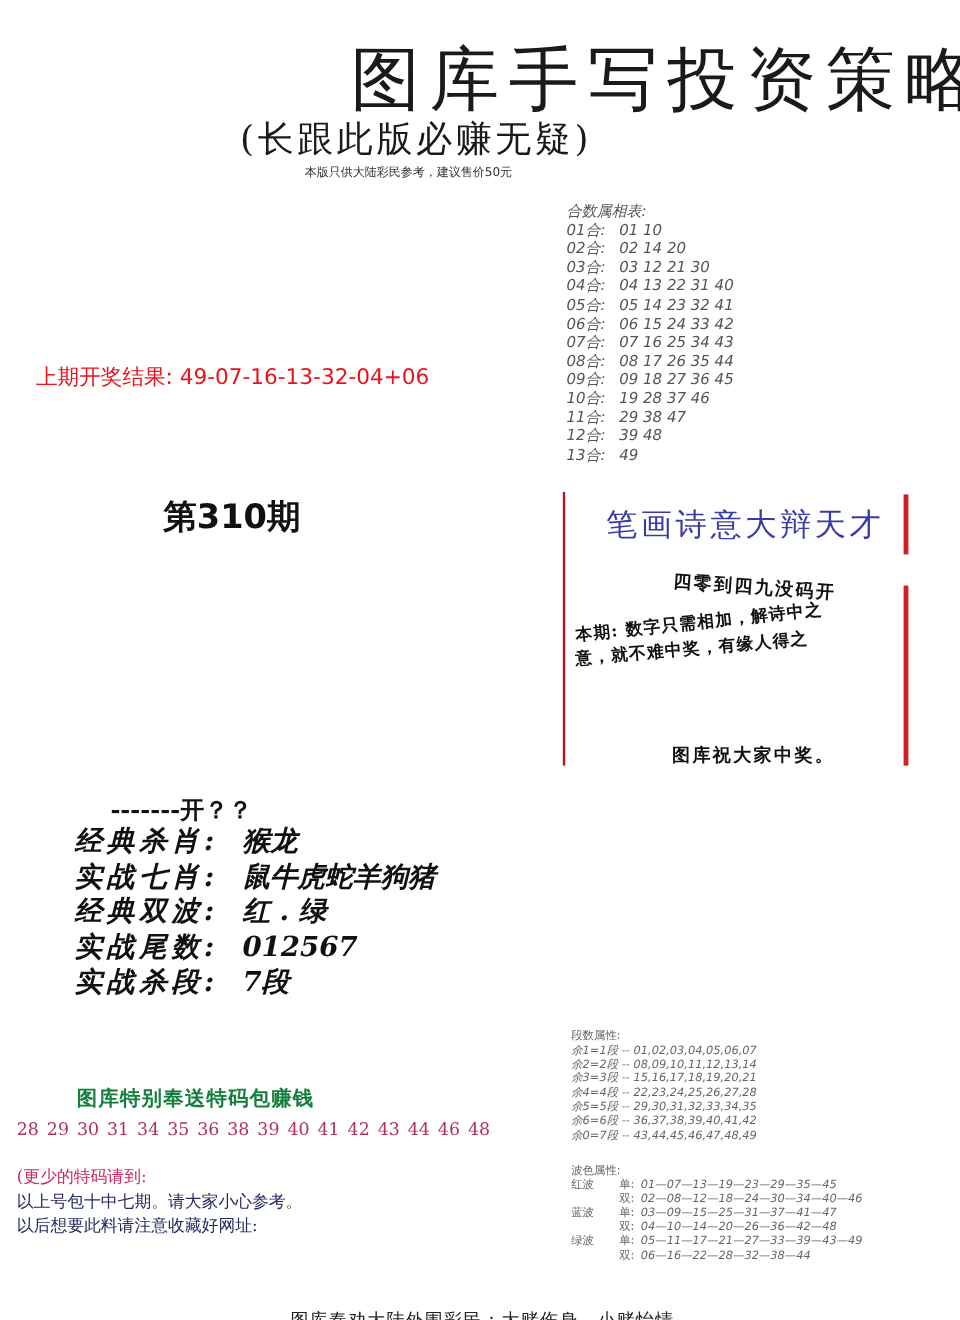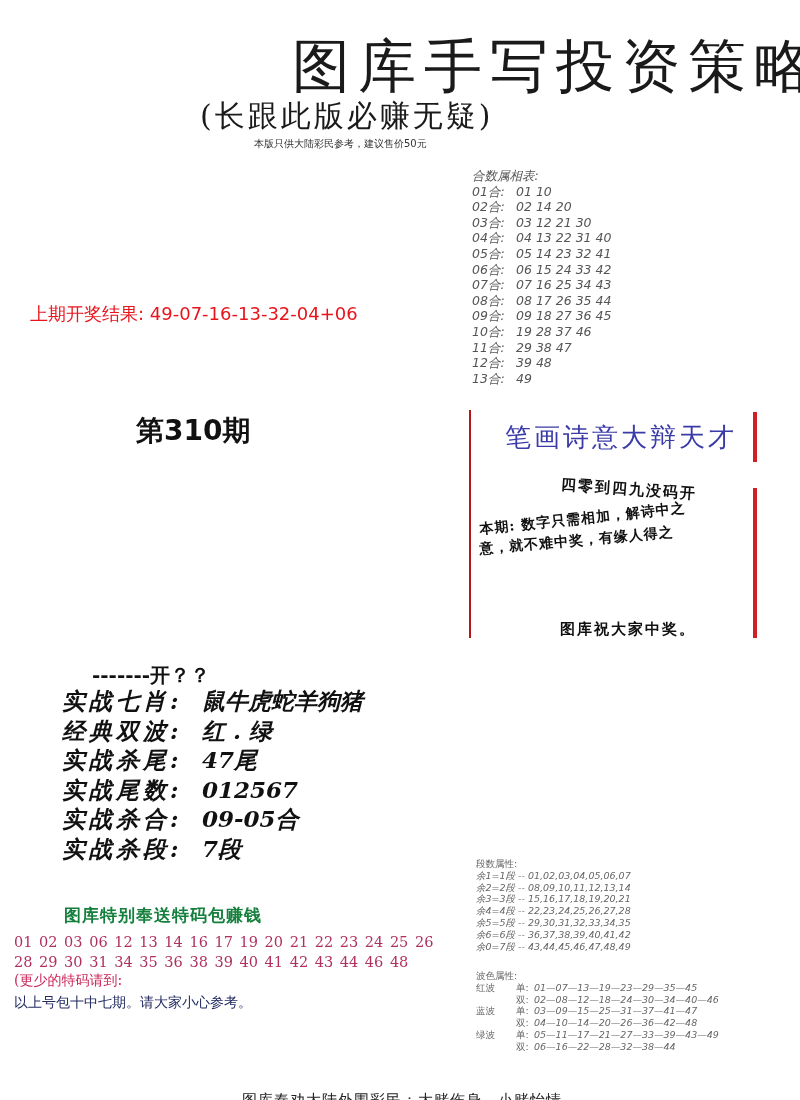--- a/index.html
+++ b/index.html
@@ -89,36 +89,35 @@
   <div class="line-right-bot"></div>
   <div class="poem-title">笔画诗意大辩天才</div>
   <div class="poem-l1">四零到四九没码开</div>
   <div class="poem-l2">本期: 数字只需相加，解诗中之</div>
   <div class="poem-l3">意，就不难中奖，有缘人得之</div>
   <div class="poem-bless">图库祝大家中奖。</div>
 </div>
 
 <div class="abs open-line">-------开？？</div>
 <div class="abs strategy">
+  <div><span class="lbl">经典杀肖:</span><span>猴龙</span></div>
   <div><span class="lbl">实战七肖:</span><span>鼠牛虎蛇羊狗猪</span></div>
   <div><span class="lbl">经典双波:</span><span>红 . 绿</span></div>
-  <div><span class="lbl">实战杀尾:</span><span>47尾</span></div>
   <div><span class="lbl">实战尾数:</span><span>012567</span></div>
-  <div><span class="lbl">实战杀合:</span><span>09-05合</span></div>
   <div><span class="lbl">实战杀段:</span><span>7段</span></div>
 </div>
 
 <div class="abs gift-title">图库特别奉送特码包赚钱</div>
 <div class="abs nums">
-  <div>01 02 03 06 12 13 14 16 17 19 20 21 22 23 24 25 26</div>
   <div>28 29 30 31 34 35 36 38 39 40 41 42 43 44 46 48</div>
 </div>
 <div class="abs more-line">(更少的特码请到:</div>
 <div class="abs notes">
   <div>以上号包十中七期。请大家小心参考。</div>
+  <div>以后想要此料请注意收藏好网址:</div>
 </div>
 
 <div class="abs seg">
   <div style="font-style:normal">段数属性:</div>
   <div>余1=1段 -- 01,02,03,04,05,06,07</div>
   <div>余2=2段 -- 08,09,10,11,12,13,14</div>
   <div>余3=3段 -- 15,16,17,18,19,20,21</div>
   <div>余4=4段 -- 22,23,24,25,26,27,28</div>
   <div>余5=5段 -- 29,30,31,32,33,34,35</div>
   <div>余6=6段 -- 36,37,38,39,40,41,42</div>

